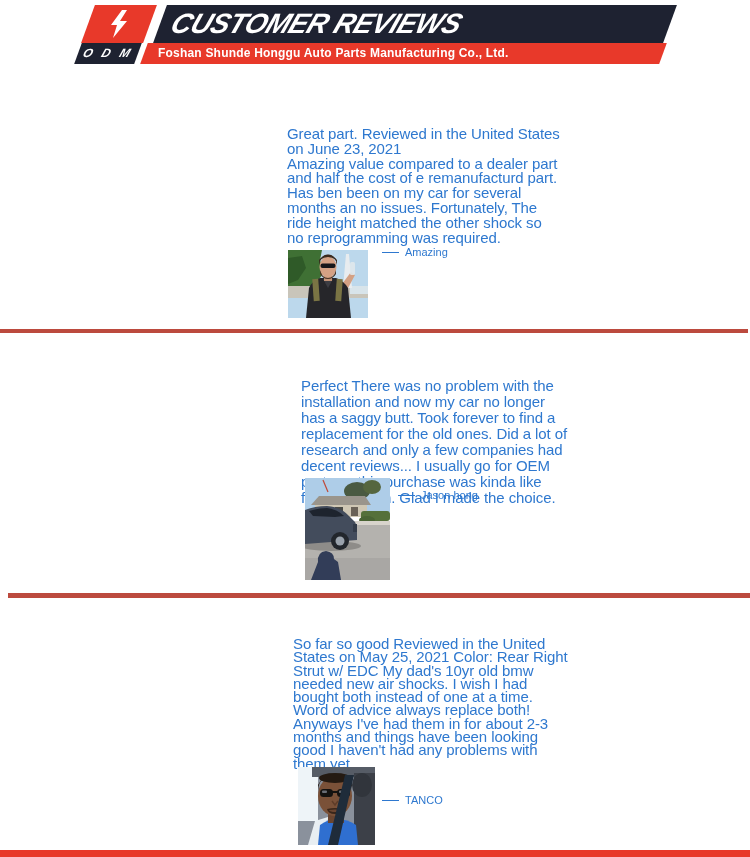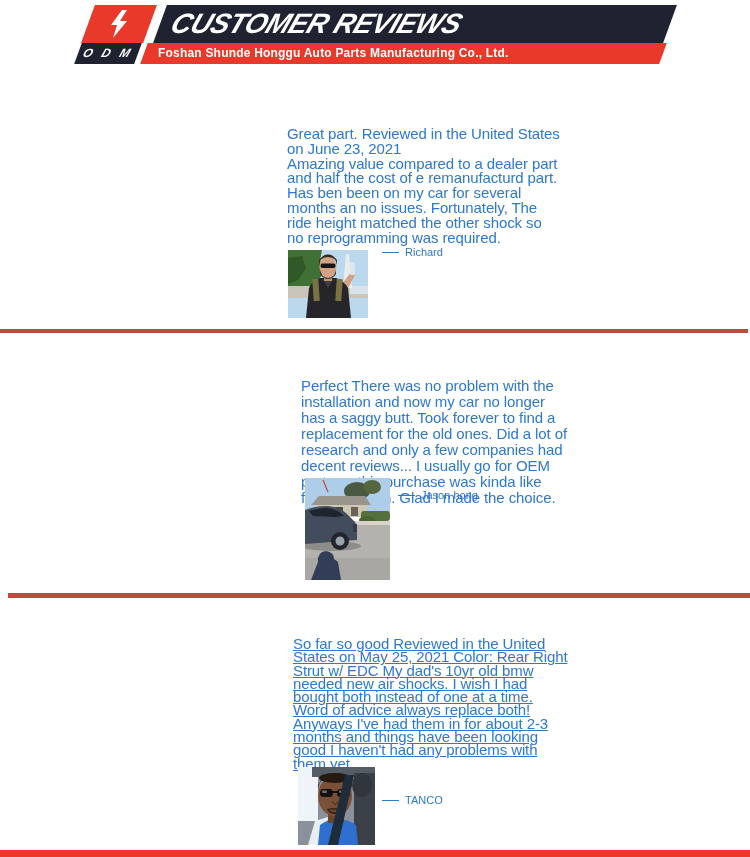--- a/index.html
+++ b/index.html
@@ -42,21 +42,21 @@
     line-height:21px; padding-left:14px; white-space:nowrap; letter-spacing:0.2px;
   }
 
   
   .review-text {
     position:absolute; color:#2e78cf; font-size:15px;
     white-space:pre-line; letter-spacing:-0.1px;
   }
   .rt1 { left:287px; top:112px; line-height:14.8px; }
   .rt2 { left:301px; top:363px; line-height:16px; }
-  .rt3 { left:293px; top:622px; line-height:13.3px;text-decoration:underline; }
+  .rt3 { left:293px; top:622px; line-height:13.3px; }
 
   .photo { position:absolute; display:block; }
   .photo-1 { left:288px; top:250px; width:80px; height:68px; }
   .photo-2 { left:305px; top:478px; width:85px; height:102px; }
   .photo-3 { left:298px; top:767px; width:77px; height:78px; }
 
   .reviewer-row {
     position:absolute; color:#2e78cf; font-size:11px;
     display:flex; align-items:center; gap:6px; white-space:nowrap;
   }
@@ -121,21 +121,21 @@
       <rect x="36" y="24" width="8" height="7" fill="#c49478"></rect>
       <ellipse cx="40" cy="17" rx="8.5" ry="10.5" fill="#d4a184"></ellipse>
       <path d="M31,15 Q32,6 40,6 Q48,6 49,15 L49,12 Q46,4 40,4.5 Q34,4 31,12 Z" fill="#3a2a1e"></path>
       <path d="M31,14 Q31,8 40,7 Q49,8 49,14 L49,10 Q45,5 40,5.5 Q35,5 31,10 Z" fill="#3a2a1e"></path>
       <path d="M32,20 Q34,28 40,28 Q46,28 48,20 L48,24 Q45,29 40,29 Q35,29 32,24 Z" fill="#4a3526"></path>
       <rect x="32.5" y="13.5" width="15" height="4.5" rx="2" fill="#17171a"></rect>
     </svg>
 
     <div class="reviewer-row rr1">
       <span class="dash"></span>
-      <span>Richard</span>
+      <span>Amazing</span>
     </div>
   </section>
 
   <div class="divider divider-1"></div>
 
   <section>
     <p class="review-text rt2">Perfect There was no problem with the
 installation and now my car no longer
 has a saggy butt. Took forever to find a
 replacement for the old ones. Did a lot of

